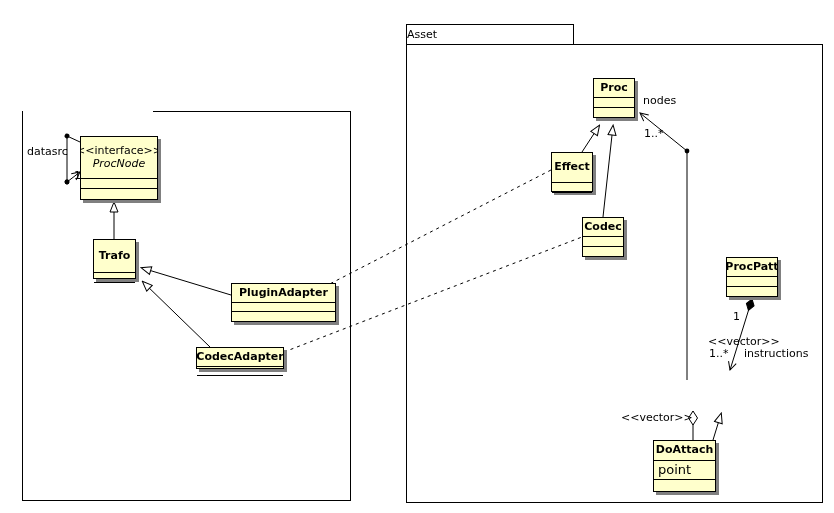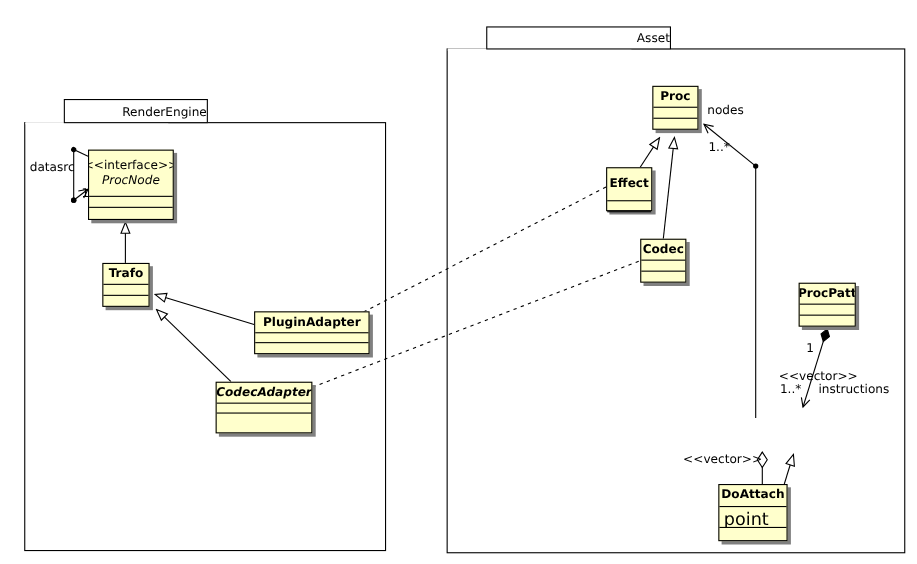--- a/index.html
+++ b/index.html
@@ -20,25 +20,24 @@
   .pkg { position: absolute; }
   .pkg-tab {
     position: absolute;
     left: 0;
     top: 0;
     box-sizing: border-box;
     border: 1px solid #000;
     background: #fff;
     display: flex;
     align-items: center;
-    justify-content: flex-end;
+    justify-content: flex-start;
     font-size: 11px;
     color: #000;
     z-index: 3;
-    margin-left: 36px;
   }
   .pkg-body {
     position: absolute;
     box-sizing: border-box;
     border: 1px solid #000;
     background: #fff;
     z-index: 1;
   }
   
   .pkg-tabmask {
@@ -76,21 +75,21 @@
   .uclass .stereo {
     font-size: 11px;
     font-weight: normal;
     font-style: normal;
   }
   .uclass .iname {
     font-style: italic;
     font-weight: normal;
   }
   .uclass .attrs {
-    font-size: 16px;
+    font-size: 13px;
     color: #000;
     padding: 1px 4px;
     line-height: 1.25;
   }
   .uclass .empty { }
 
   
   .elabel {
     position: absolute;
     font-size: 11px;
@@ -110,23 +109,20 @@
   }
 </style>
 </head>
 <body>
 
 <div id="canvas">
 
   <div class="pkg" style="left:22px; top:90px; width:329px; height:411px;">
     <div class="pkg-body" style="left:0px; top:21px; width:329px; height:390px;"></div>
     <div class="pkg-tabmask" style="left:1px; top:21px; width:130px; height:2px;"></div>
-    <div class="pkg-tab" style="left:0px; top:0px; width:131px; height:22px;">
-      <span>RenderEngine</span>
-    </div>
   </div>
 
   <div class="pkg" style="left:406px; top:24px; width:417px; height:479px;">
     <div class="pkg-body" style="left:0px; top:20px; width:417px; height:459px;"></div>
     <div class="pkg-tabmask" style="left:1px; top:20px; width:167px; height:2px;"></div>
     <div class="pkg-tab" style="left:0px; top:0px; width:168px; height:21px;">
       <span>Asset</span>
     </div>
   </div>
 
@@ -205,36 +201,36 @@
   <div class="uclass" style="left:80px; top:136px; width:78px; height:64px;">
     <div class="sect name" style="height:42px;">
       <span class="stereo">&lt;&lt;interface&gt;&gt;</span>
       <span class="iname">ProcNode</span>
     </div>
     <div class="sect attrs empty" style="height:10px;"></div>
     <div class="sect attrs empty" style="height:10px;"></div>
   </div>
 
   <div class="uclass" style="left:93px; top:239px; width:43px; height:40px;">
-    <div class="sect name" style="height:19px;">
+    <div class="sect name" style="height:33px;">
       <span>Trafo</span>
     </div>
     <div class="sect attrs empty" style="height:10px;"></div>
     <div class="sect attrs empty" style="height:9px;"></div>
   </div>
 
   <div class="uclass" style="left:231px; top:283px; width:105px; height:39px;">
     <div class="sect name" style="height:19px;">
       <span>PluginAdapter</span>
     </div>
     <div class="sect attrs empty" style="height:9px;"></div>
     <div class="sect attrs empty" style="height:9px;"></div>
   </div>
 
-  <div class="uclass" style="left:196px; top:347px; width:88px; height:47px;font-style:italic;">
+  <div class="uclass" style="left:196px; top:347px; width:88px; height:22px;">
     <div class="sect name" style="height:19px;">
       <span>CodecAdapter</span>
     </div>
     <div class="sect attrs empty" style="height:9px;"></div>
     <div class="sect attrs empty" style="height:9px;"></div>
   </div>
 
   <div class="uclass" style="left:593px; top:78px; width:42px; height:40px;">
     <div class="sect name" style="height:19px;">
       <span>Proc</span>

